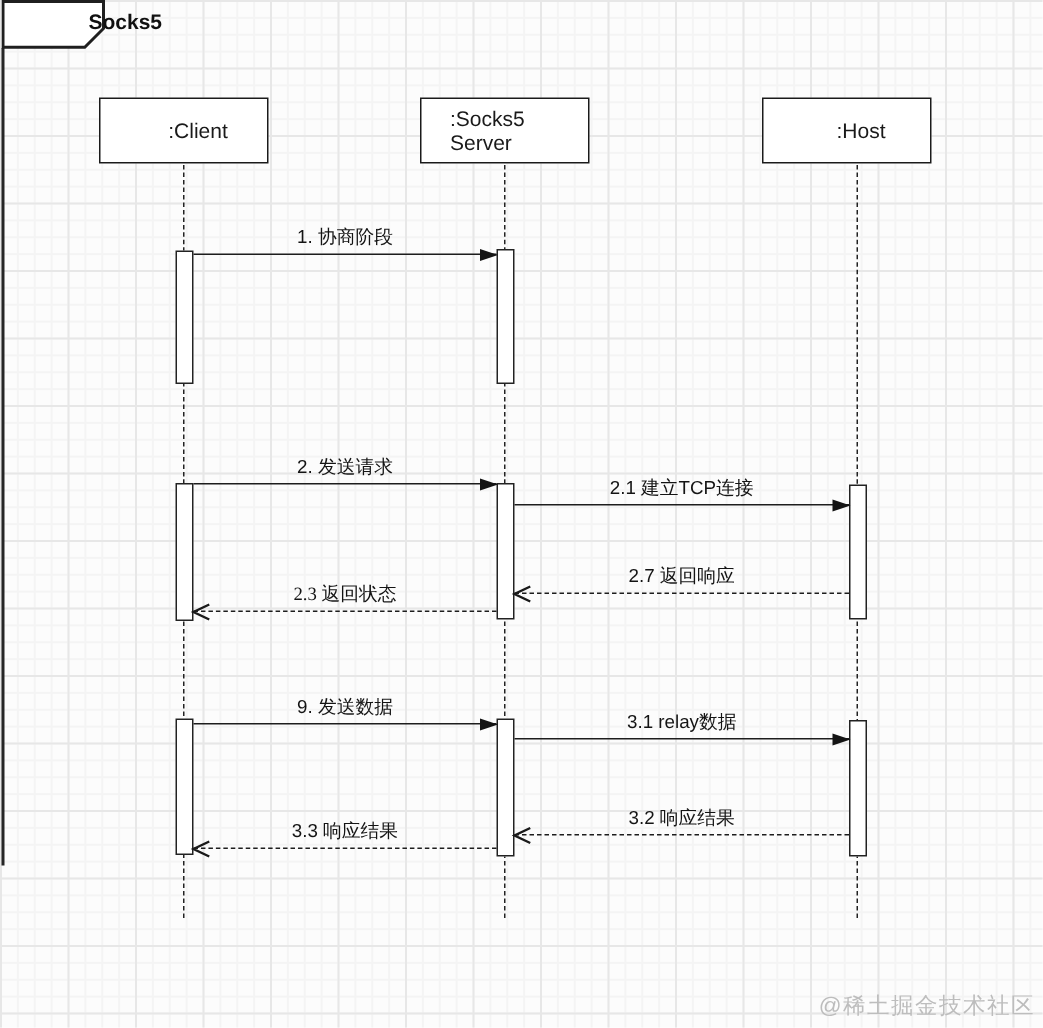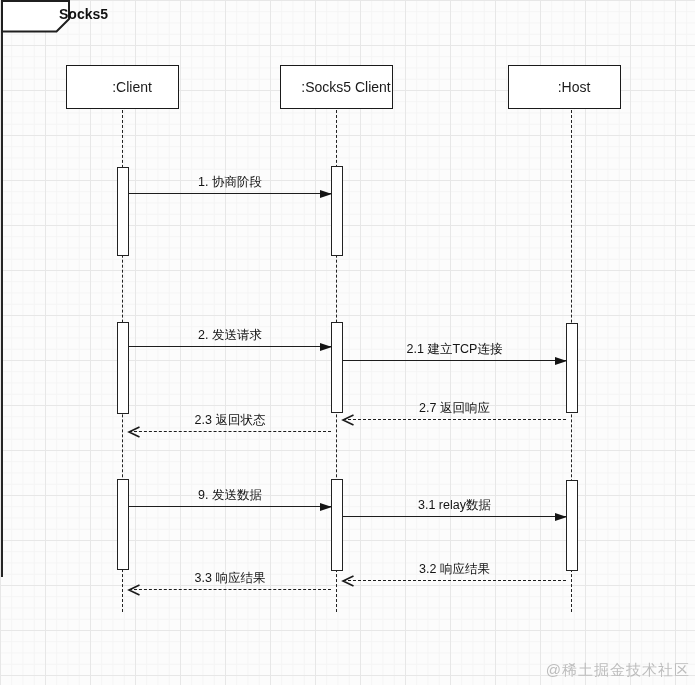--- a/index.html
+++ b/index.html
@@ -33,21 +33,21 @@
     font-size:14px;z-index:3;padding-left:19px;
   }
   .lifeline{
     position:absolute;top:110px;height:502px;width:0;
     border-left:1.6px dashed #222;z-index:1;
   }
   .activation{
     position:absolute;width:12px;background:#fff;
     border:1.6px solid #222;box-sizing:border-box;z-index:2;
   }
-  .msg{position:absolute;height:17px;z-index:3;margin-top:24px;}
+  .msg{position:absolute;height:17px;z-index:3;}
   .msg .lbl{
     position:absolute;left:0;right:0;bottom:3px;
     text-align:center;font-size:12.5px;white-space:nowrap;color:#141414;
   }
   .msg .line{position:absolute;left:0;right:0;bottom:0;height:0;border-top:1.6px solid #1d1d1d;}
   .msg.dashed .line{border-top-style:dashed;}
   .head-right{
     position:absolute;right:-1px;bottom:-4px;width:0;height:0;
     border-left:12px solid #141414;border-top:4.5px solid transparent;border-bottom:4.5px solid transparent;
   }
@@ -71,21 +71,21 @@
   <div class="frame-left-border"></div>
 
   <div class="lifeline" style="left:122px;"></div>
   <div class="lifeline" style="left:336px;"></div>
   <div class="lifeline" style="left:571px;"></div>
 
   <div class="pbox" style="left:66px;">
     <span>:Client</span>
   </div>
   <div class="pbox" style="left:280px;">
-    <span>:Socks5 Client</span>
+    <span>:Socks5 Server</span>
   </div>
   <div class="pbox" style="left:508px;">
     <span>:Host</span>
   </div>
 
   <div class="activation" style="left:117px;top:167px;height:89px;"></div>
   <div class="activation" style="left:331px;top:166px;height:90px;"></div>
 
   <div class="activation" style="left:117px;top:322px;height:92px;"></div>
   <div class="activation" style="left:331px;top:322px;height:91px;"></div>
@@ -115,21 +115,21 @@
   </div>
 
   <div class="msg dashed" style="left:343px;top:379px;width:223px;">
     <div class="lbl">2.7 返回响应</div>
     <div class="line"></div>
     <svg class="head-left" width="14" height="12" viewBox="0 0 14 12">
       <path d="M12.5 1 L2 6 L12.5 11" fill="none" stroke="#1a1a1a" stroke-width="1.6"></path>
     </svg>
   </div>
 
-  <div class="msg dashed" style="left:129px;top:391px;width:202px;">
+  <div class="msg dashed" style="left:129px;top:391px;width:202px;font-family:Liberation Serif, serif;">
     <div class="lbl">2.3 返回状态</div>
     <div class="line"></div>
     <svg class="head-left" width="14" height="12" viewBox="0 0 14 12">
       <path d="M12.5 1 L2 6 L12.5 11" fill="none" stroke="#1a1a1a" stroke-width="1.6"></path>
     </svg>
   </div>
 
   <div class="msg solid" style="left:129px;top:466px;width:202px;">
     <div class="lbl">9. 发送数据</div>
     <div class="line"></div>

